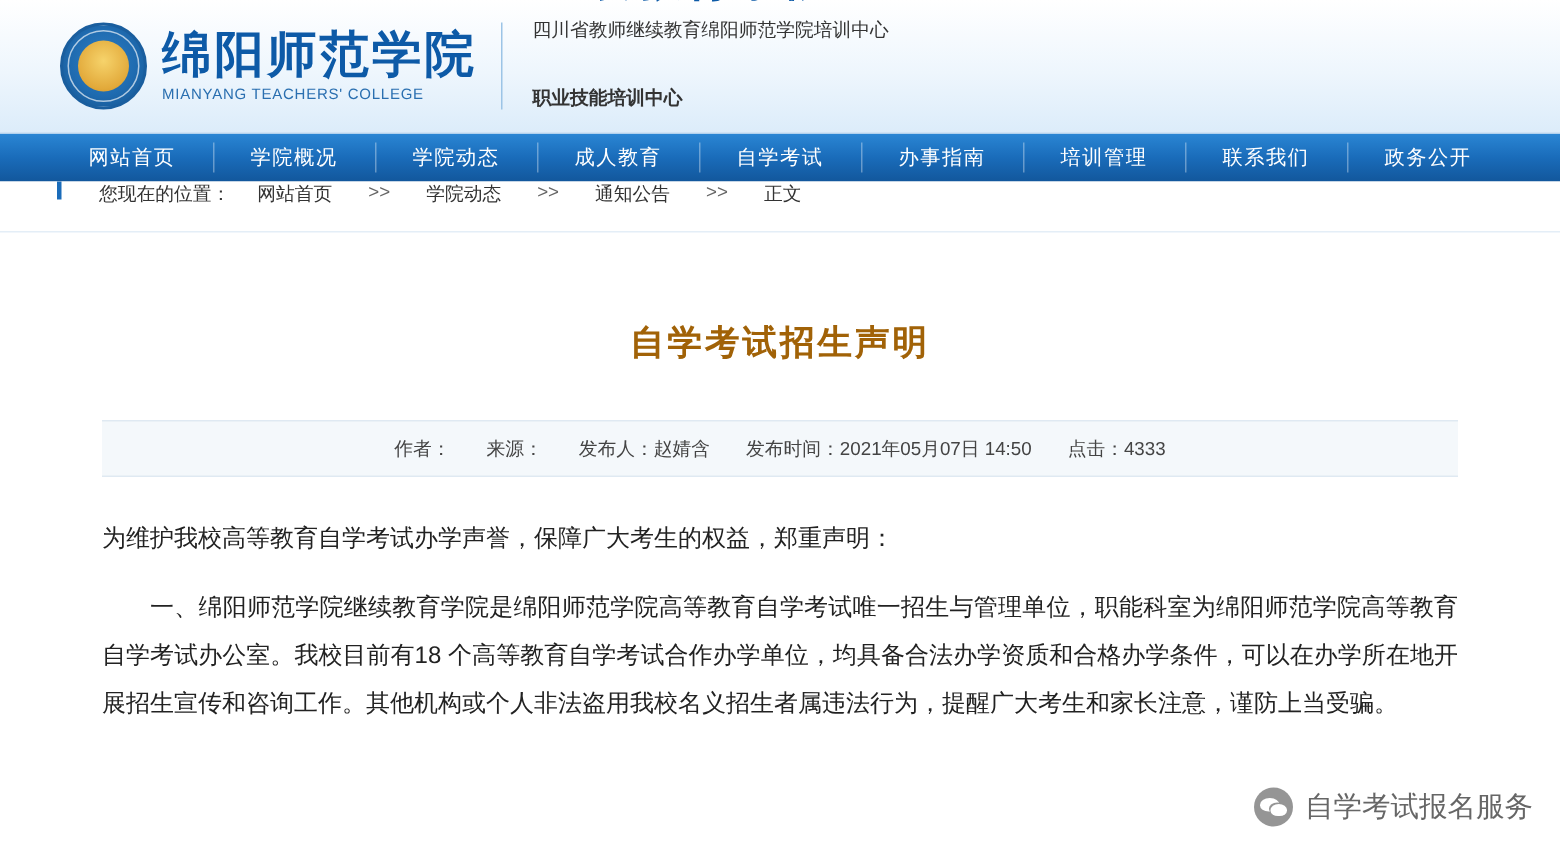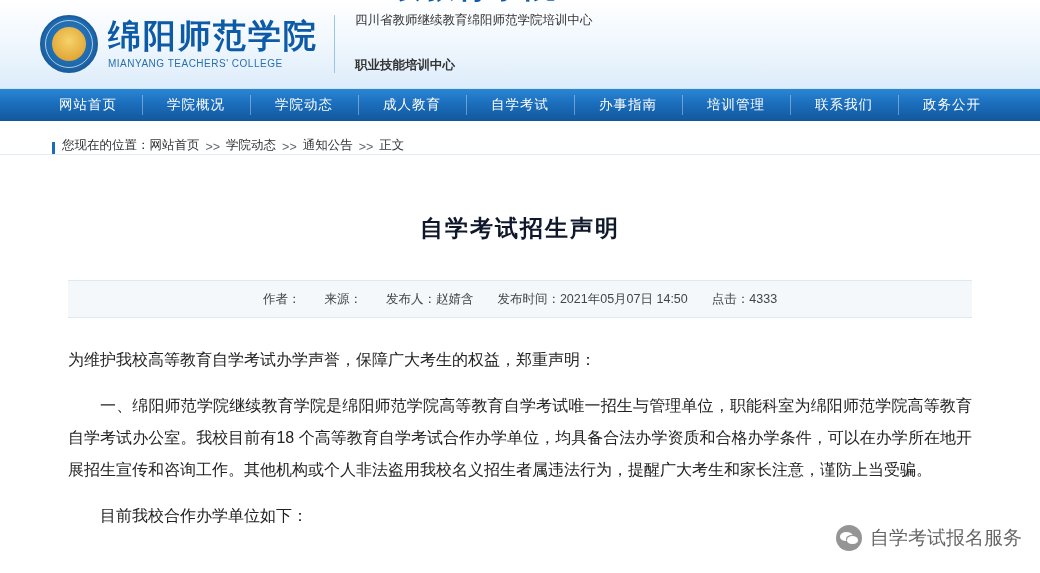--- a/index.html
+++ b/index.html
@@ -143,26 +143,27 @@
     left: 0;
     top: 6px;
     bottom: 6px;
     width: 1px;
     background: rgba(255,255,255,.35);
   }
   
   .crumb {
     height: 33px;
     display: flex;
-    align-items: flex-end;
-    padding-left: 52px;
+    align-items: flex-start;
+    padding-left: 38px;
     font-size: 12.5px;
     color: #333;
     border-bottom: 1px solid #e4eef7;
     background: #fff;
+    gap: 18px;
   }
   .crumb .bar {
     display: inline-block;
     width: 3px;
     height: 12px;
     background: #1a6cba;
     margin-right: 7px;
   }
   .crumb a {
     color: #333;
@@ -172,21 +173,21 @@
   
   .content {
     padding: 0 68px;
     box-sizing: border-box;
   }
   .art-title {
     text-align: center;
     font-family: "DejaVu Serif", "Liberation Serif", serif;
     font-size: 23px;
     font-weight: bold;
-    color: #0f172a;
+    color: #a16207;
     letter-spacing: 2px;
     margin-top: 58px;
   }
   .meta {
     margin-top: 36px;
     height: 36px;
     background: #f4f8fb;
     border-top: 1px solid #dfe9f2;
     border-bottom: 1px solid #dfe9f2;
     display: flex;
@@ -307,21 +308,20 @@
       <span>作者：</span>
       <span>来源：</span>
       <span><span>发布人：</span><span>赵婧含</span></span>
       <span><span>发布时间：</span><span>2021年05月07日 14:50</span></span>
       <span><span>点击：</span><span>4333</span></span>
     </div>
 
     <div class="body-text">
       <p>为维护我校高等教育自学考试办学声誉，保障广大考生的权益，郑重声明：</p>
       <p class="indent">一、绵阳师范学院继续教育学院是绵阳师范学院高等教育自学考试唯一招生与管理单位，职能科室为绵阳师范学院高等教育自学考试办公室。我校目前有18 个高等教育自学考试合作办学单位，均具备合法办学资质和合格办学条件，可以在办学所在地开展招生宣传和咨询工作。其他机构或个人非法盗用我校名义招生者属违法行为，提醒广大考生和家长注意，谨防上当受骗。</p>
-      <p class="indent">目前我校合作办学单位如下：</p>
     </div>
   </div>
 
   <div class="watermark">
     <span class="wx-icon"></span>
     <span>自学考试报名服务</span>
   </div>
 
 </div>
 

